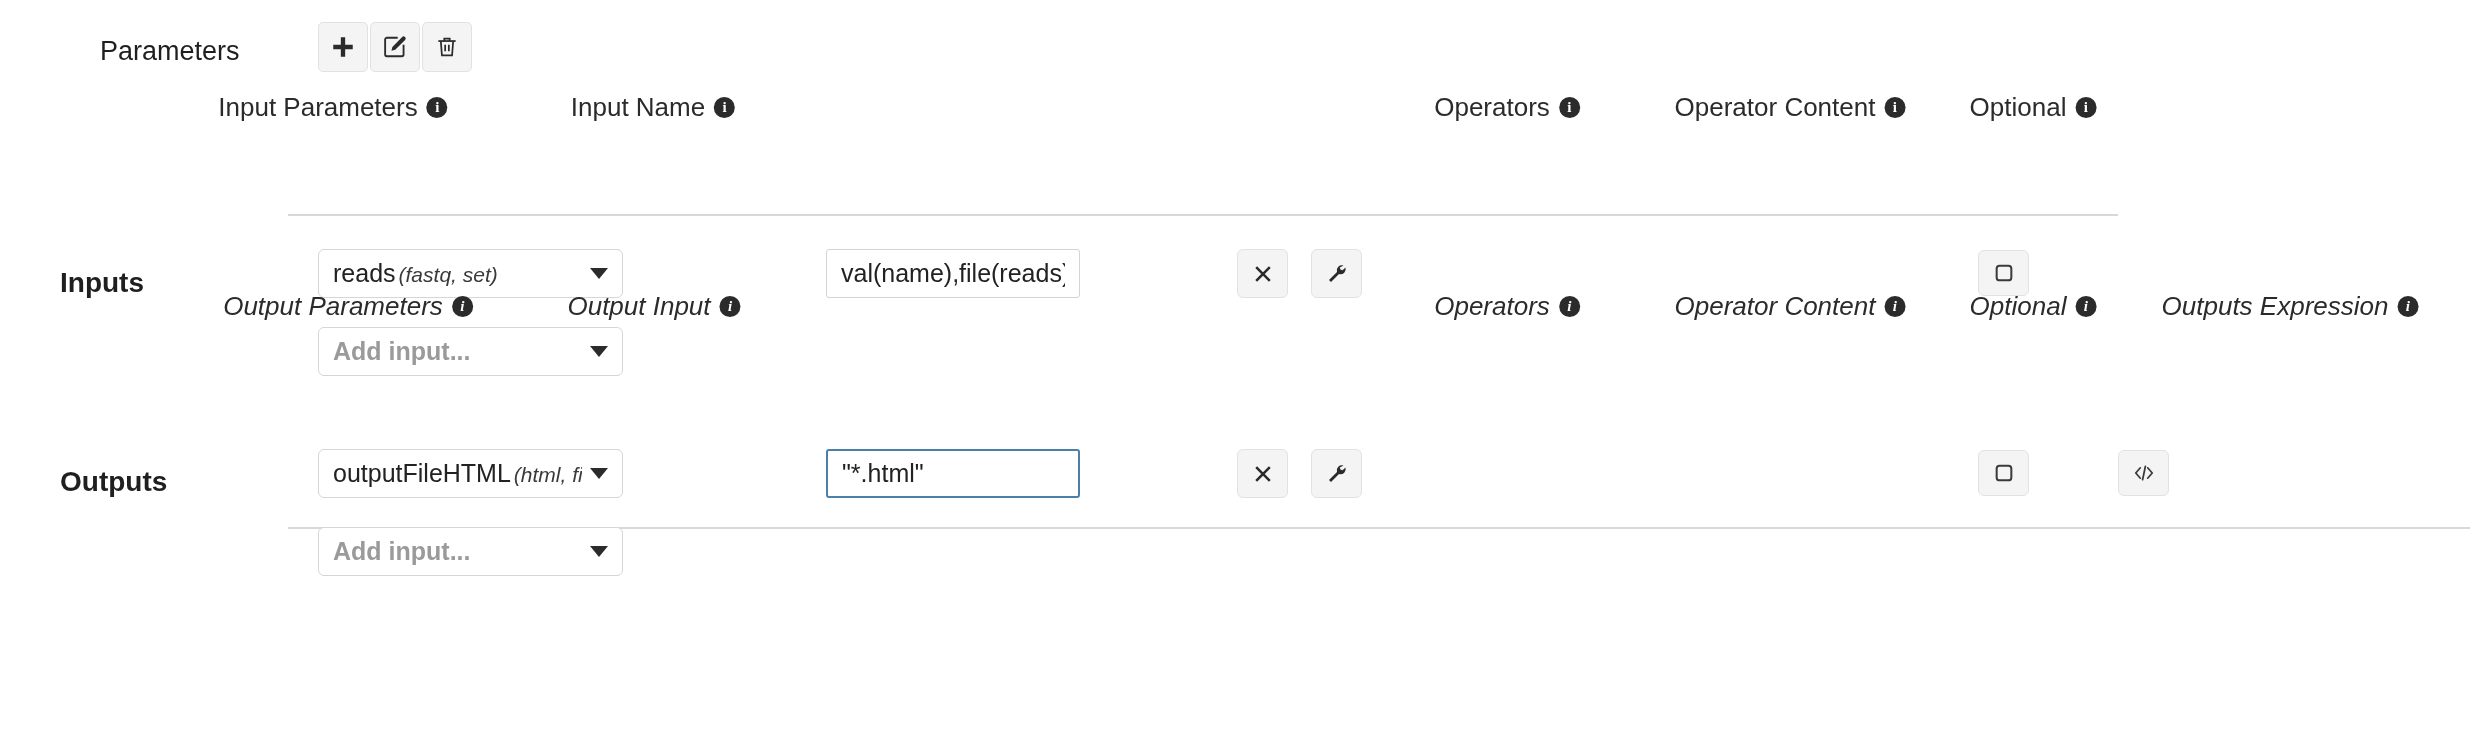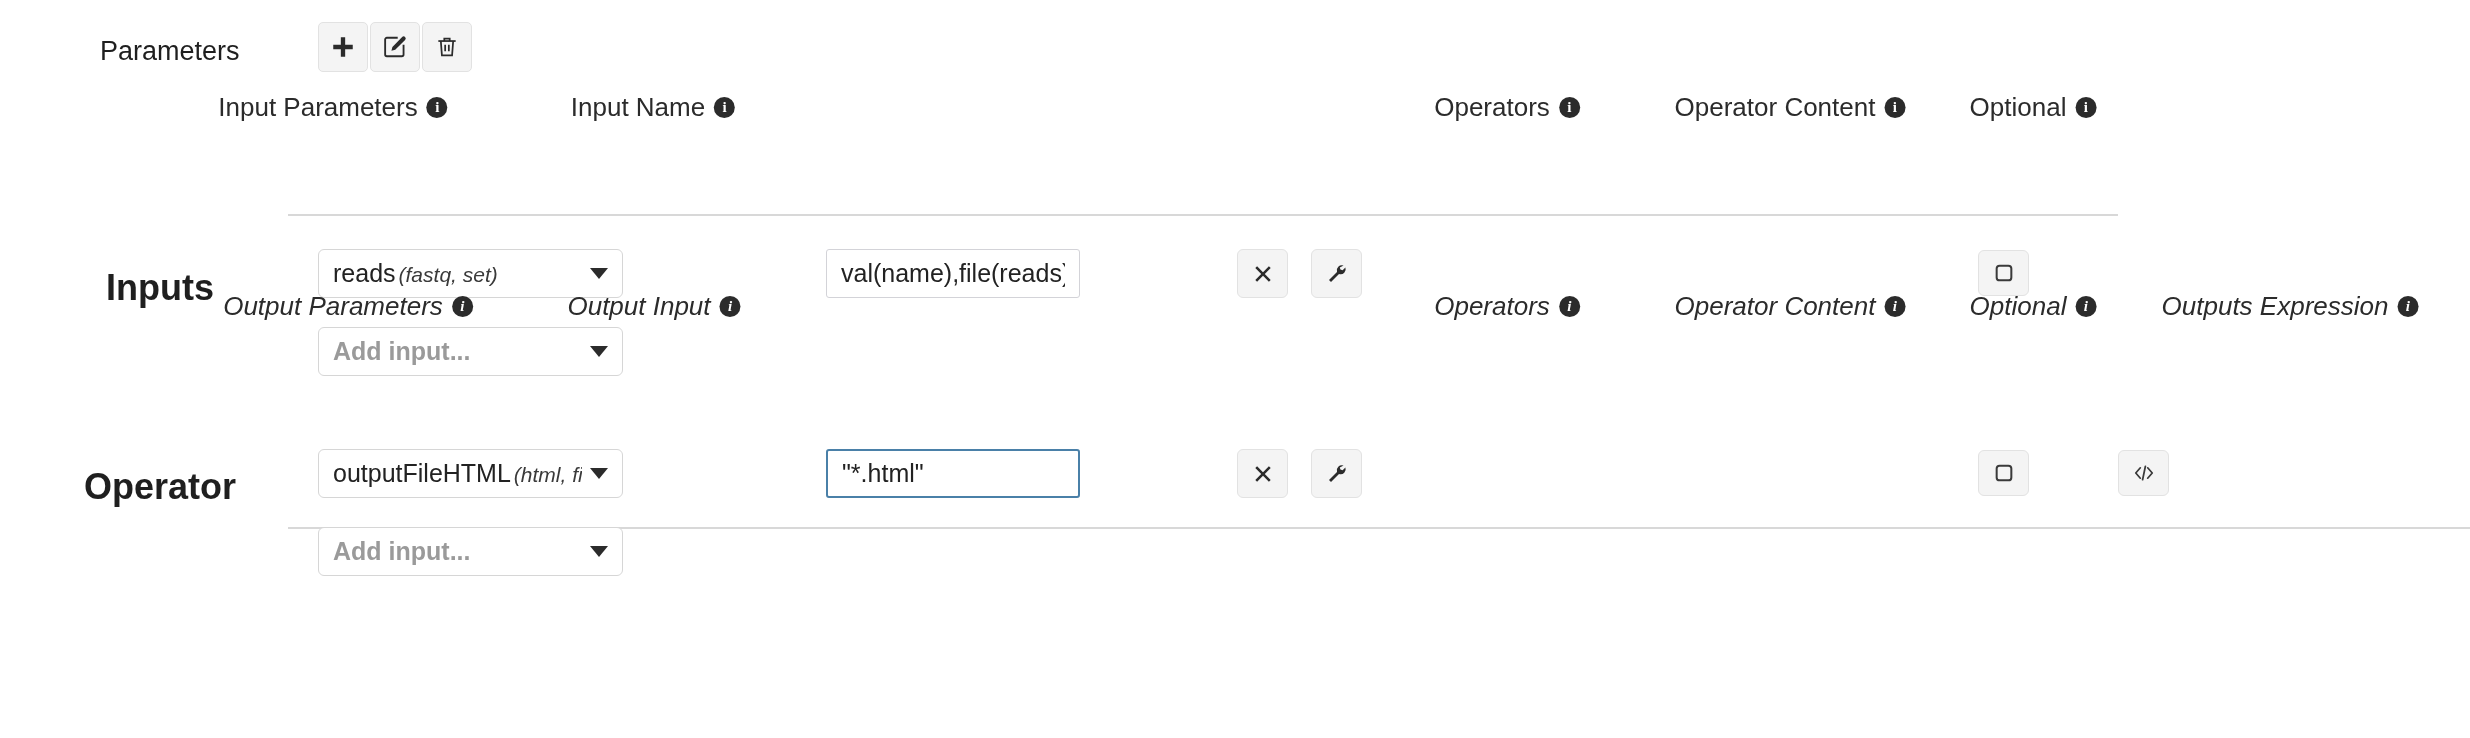--- a/index.html
+++ b/index.html
@@ -13,23 +13,23 @@
     height: 738px;
     font-family: "Liberation Sans", sans-serif;
     color: #2f2f2f;
     overflow: hidden;
     position: relative;
   }
 
   
   .row-label {
     font-weight: bold;
-    font-size: 36px;
+    font-size: 28px;
     color: #1f1f1f;
-    text-align: center;
+    text-align: left;
     white-space: nowrap;
   }
 
   .icon-btn {
     background: #f4f4f4;
     border: 1px solid #e2e2e2;
     border-radius: 6px;
     display: inline-flex;
     align-items: center;
     justify-content: center;
@@ -283,21 +283,21 @@
     <span>Optional</span>
     <span class="info-icon">i</span>
   </div>
   <div class="col-head" style="left:2290px;">
     <span>Outputs Expression</span>
     <span class="info-icon">i</span>
   </div>
 </div>
 <div class="divider" style="left:288px; top:527px; width:2182px;"></div>
 
-<div class="row-label" style="position:absolute; left:60px; top:466px; width:200px;">Operator</div>
+<div class="row-label" style="position:absolute; left:60px; top:466px; width:200px;">Outputs</div>
 
 <div class="select-box" style="left:318px; top:449px;">
   <span class="select-text"><span>outputFileHTML</span><span class="type-suffix">(html, file)</span></span>
   <span class="caret"></span>
 </div>
 
 <div class="select-box" style="left:318px; top:527px;">
   <span class="select-text placeholder">Add input...</span>
   <span class="caret"></span>
 </div>

